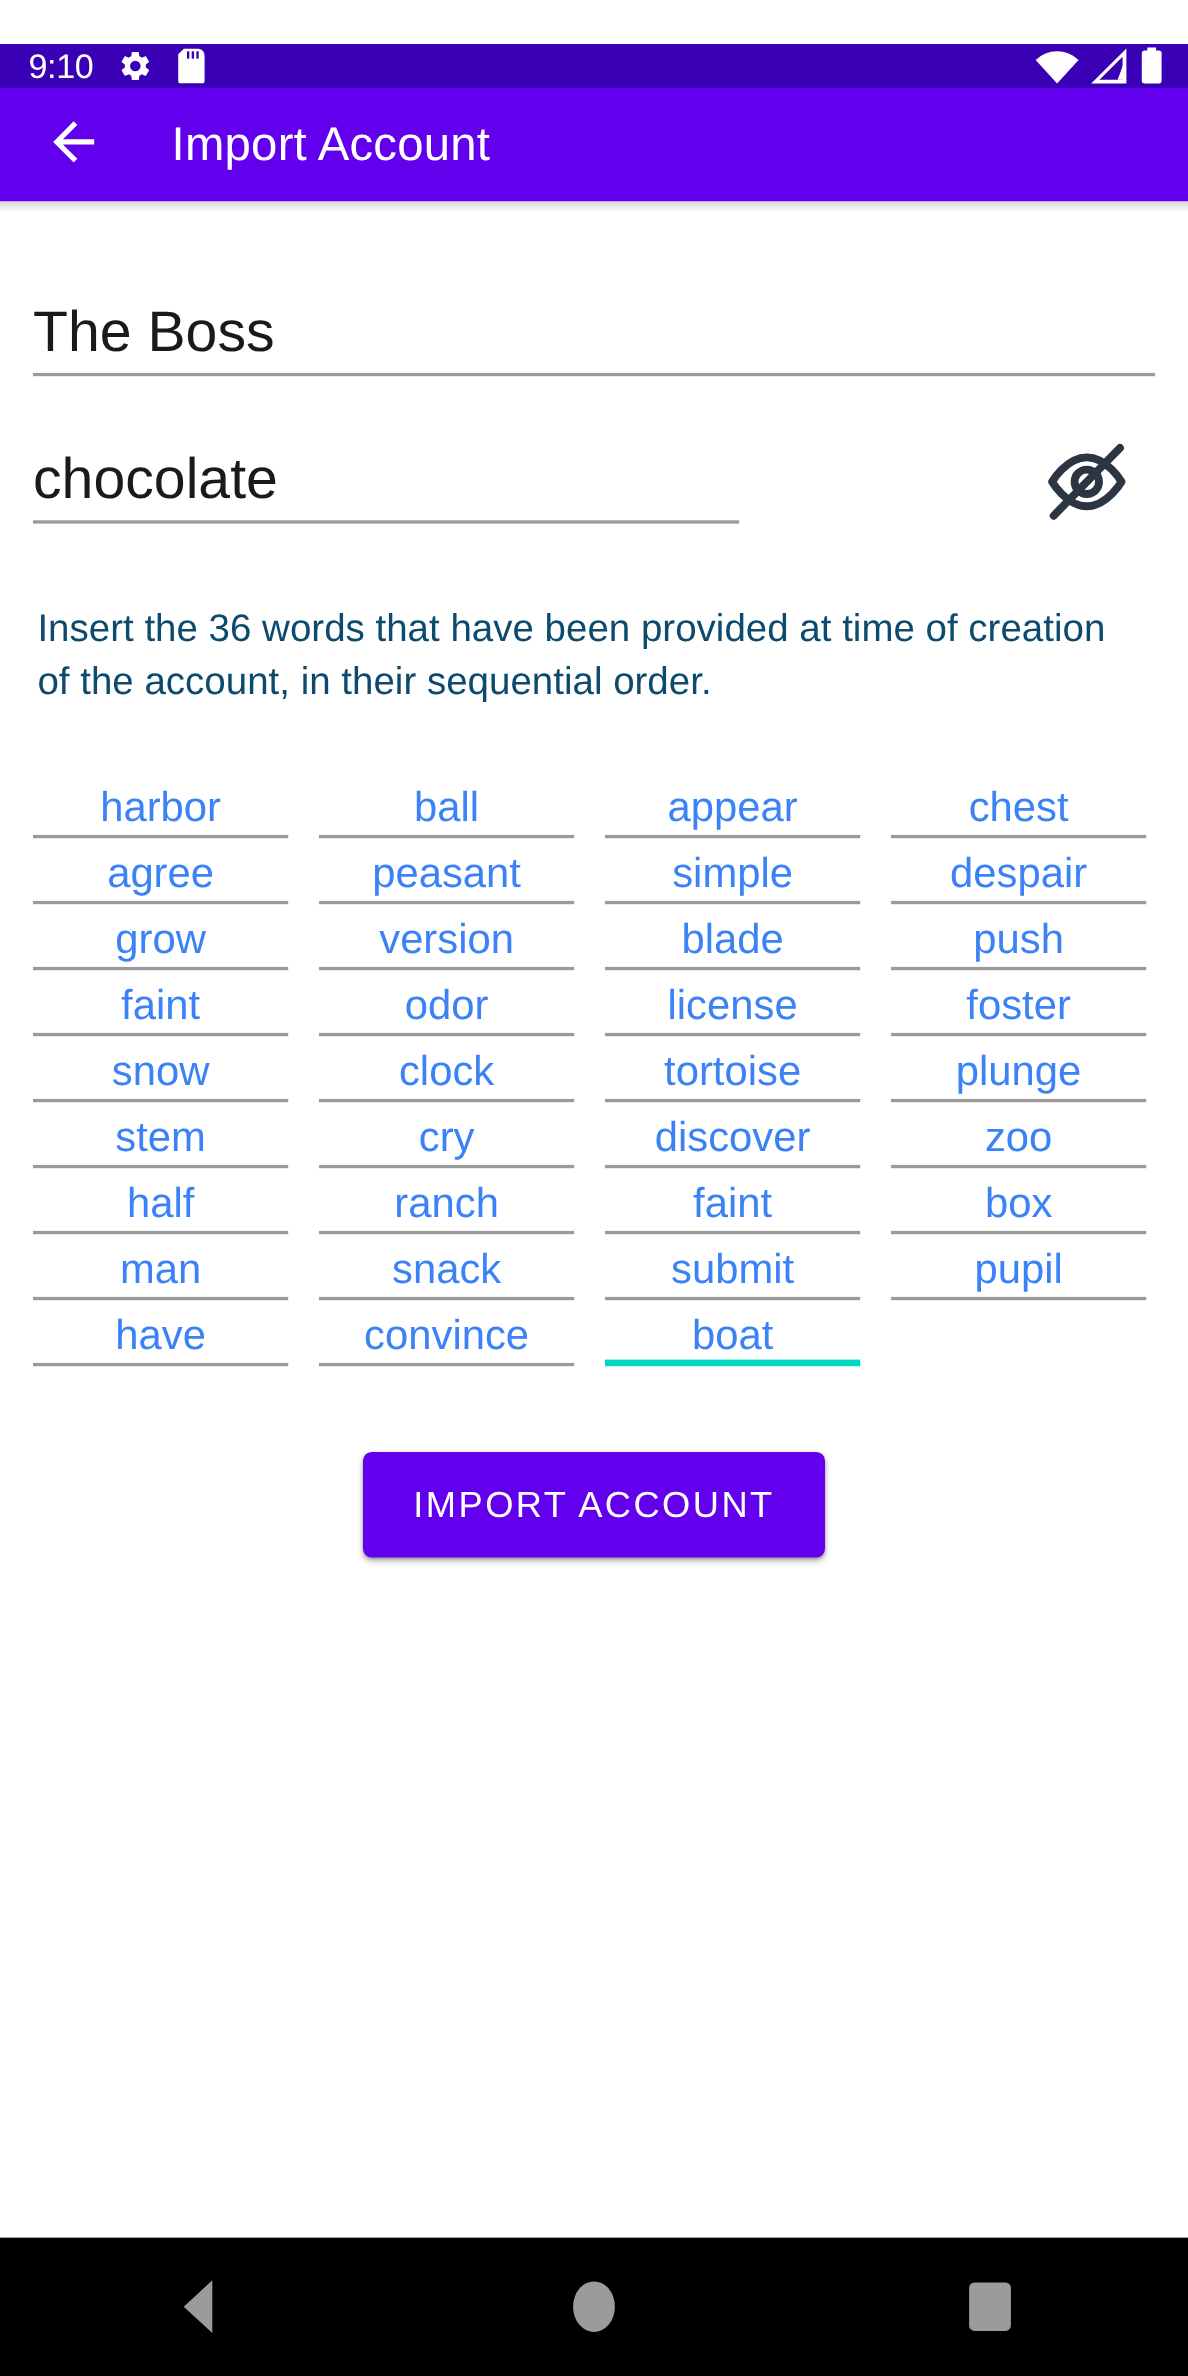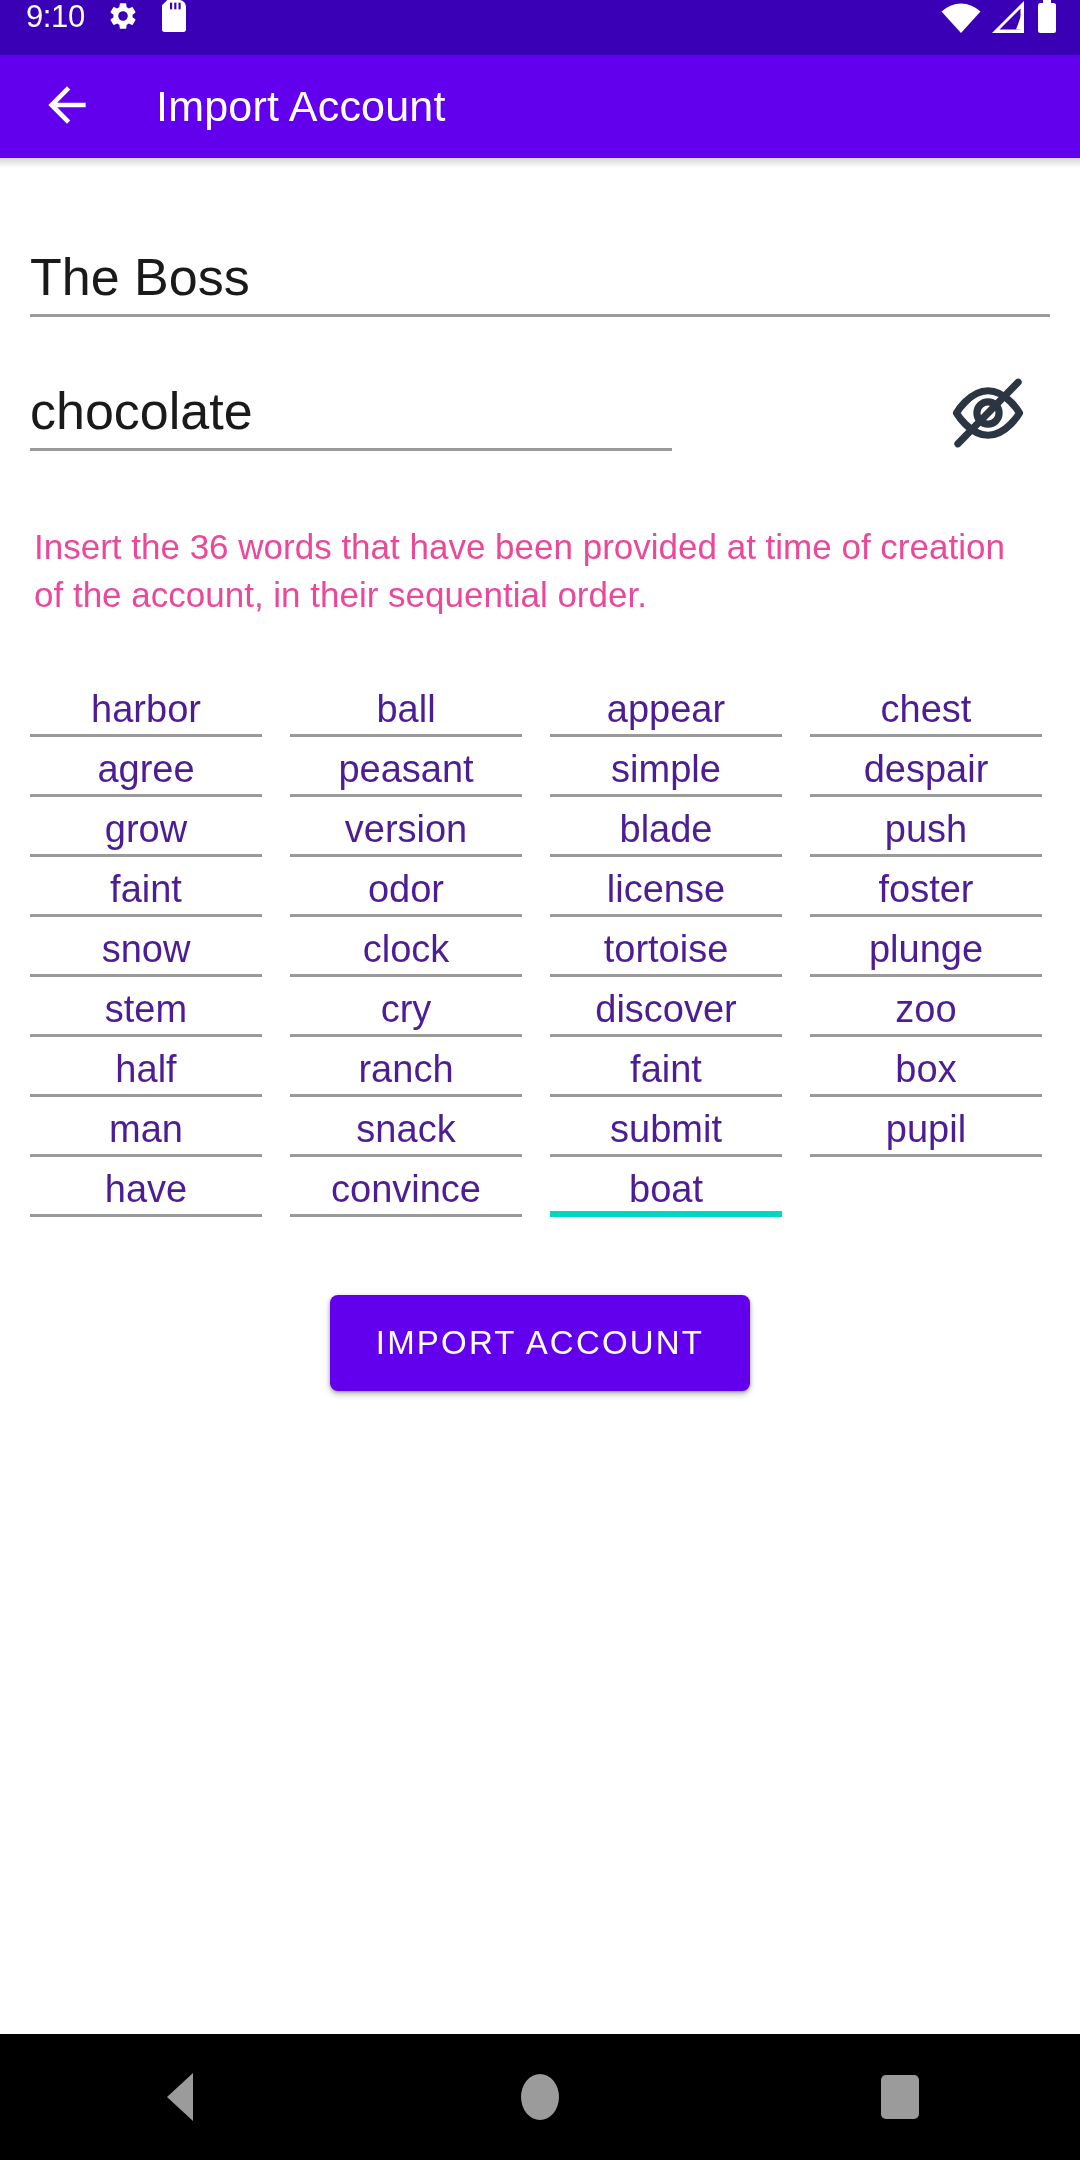--- a/index.html
+++ b/index.html
@@ -16,26 +16,27 @@
     position: relative;
     width: 1080px;
     height: 2160px;
     background: #ffffff;
     display: flex;
     flex-direction: column;
   }
 
   
   #status-bar {
-    height: 55px;
+    height: 40px;
     background: #3a00b5;
     display: flex;
-    align-items: flex-start;
+    align-items: center;
     padding: 0 22px 0 26px;
     flex: 0 0 auto;
+    margin-top: 40px;
   }
   #status-left {
     display: flex;
     align-items: center;
     gap: 22px;
   }
   #status-clock {
     color: #ffffff;
     font-size: 31px;
     line-height: 31px;
@@ -129,21 +130,21 @@
     display: flex;
     align-items: center;
     justify-content: center;
     flex: 0 0 auto;
   }
 
   #instructions {
     margin-top: 72px;
     font-size: 35px;
     line-height: 48px;
-    color: #ec4899;
+    color: #0c4a6e;
     width: 1000px;
     padding-left: 4px;
   }
 
   
   #word-grid {
     margin-top: 58px;
     display: grid;
     grid-template-columns: repeat(4, 232px);
     column-gap: 28px;
@@ -151,21 +152,21 @@
   }
   .word-cell {
     height: 60px;
     display: flex;
     flex-direction: column;
     justify-content: flex-end;
   }
   .word-text {
     font-size: 38px;
     line-height: 41px;
-    color: #4c1d95;
+    color: #3b82f6;
     text-align: center;
     white-space: nowrap;
     overflow: hidden;
   }
   .word-underline {
     height: 3px;
     background: #9a9a9a;
     margin-top: 4px;
   }
   .word-cell.focused .word-underline {

